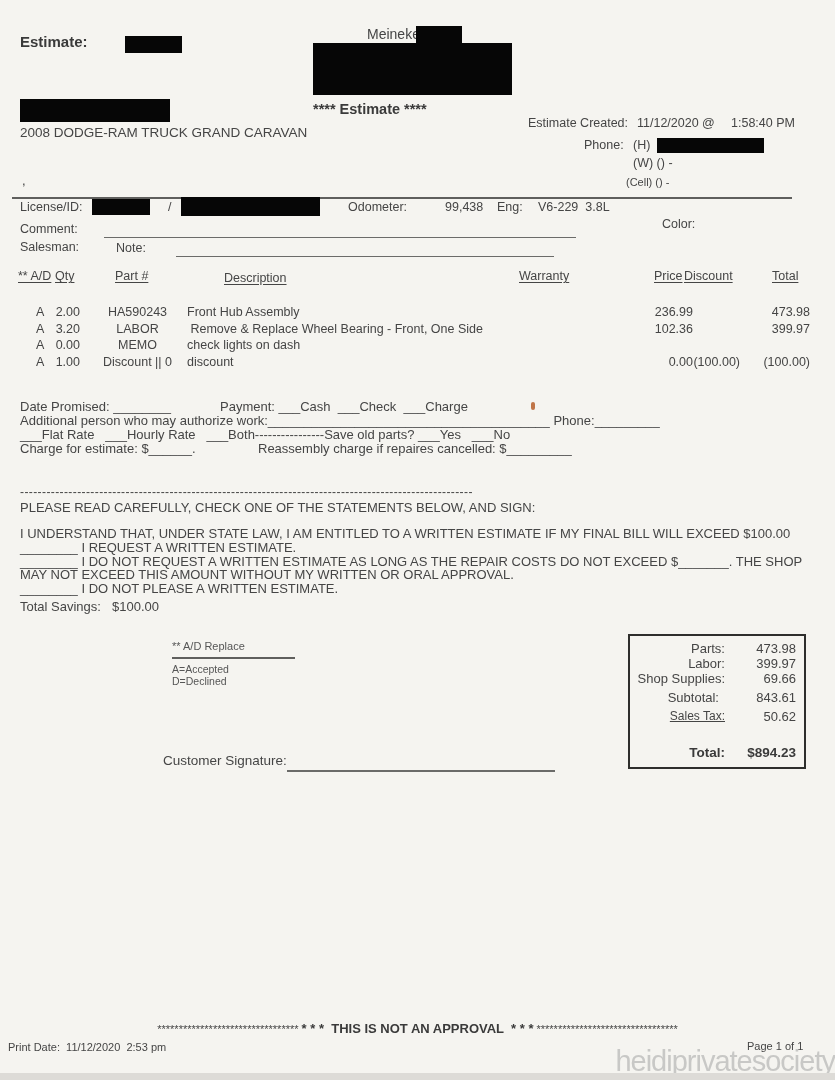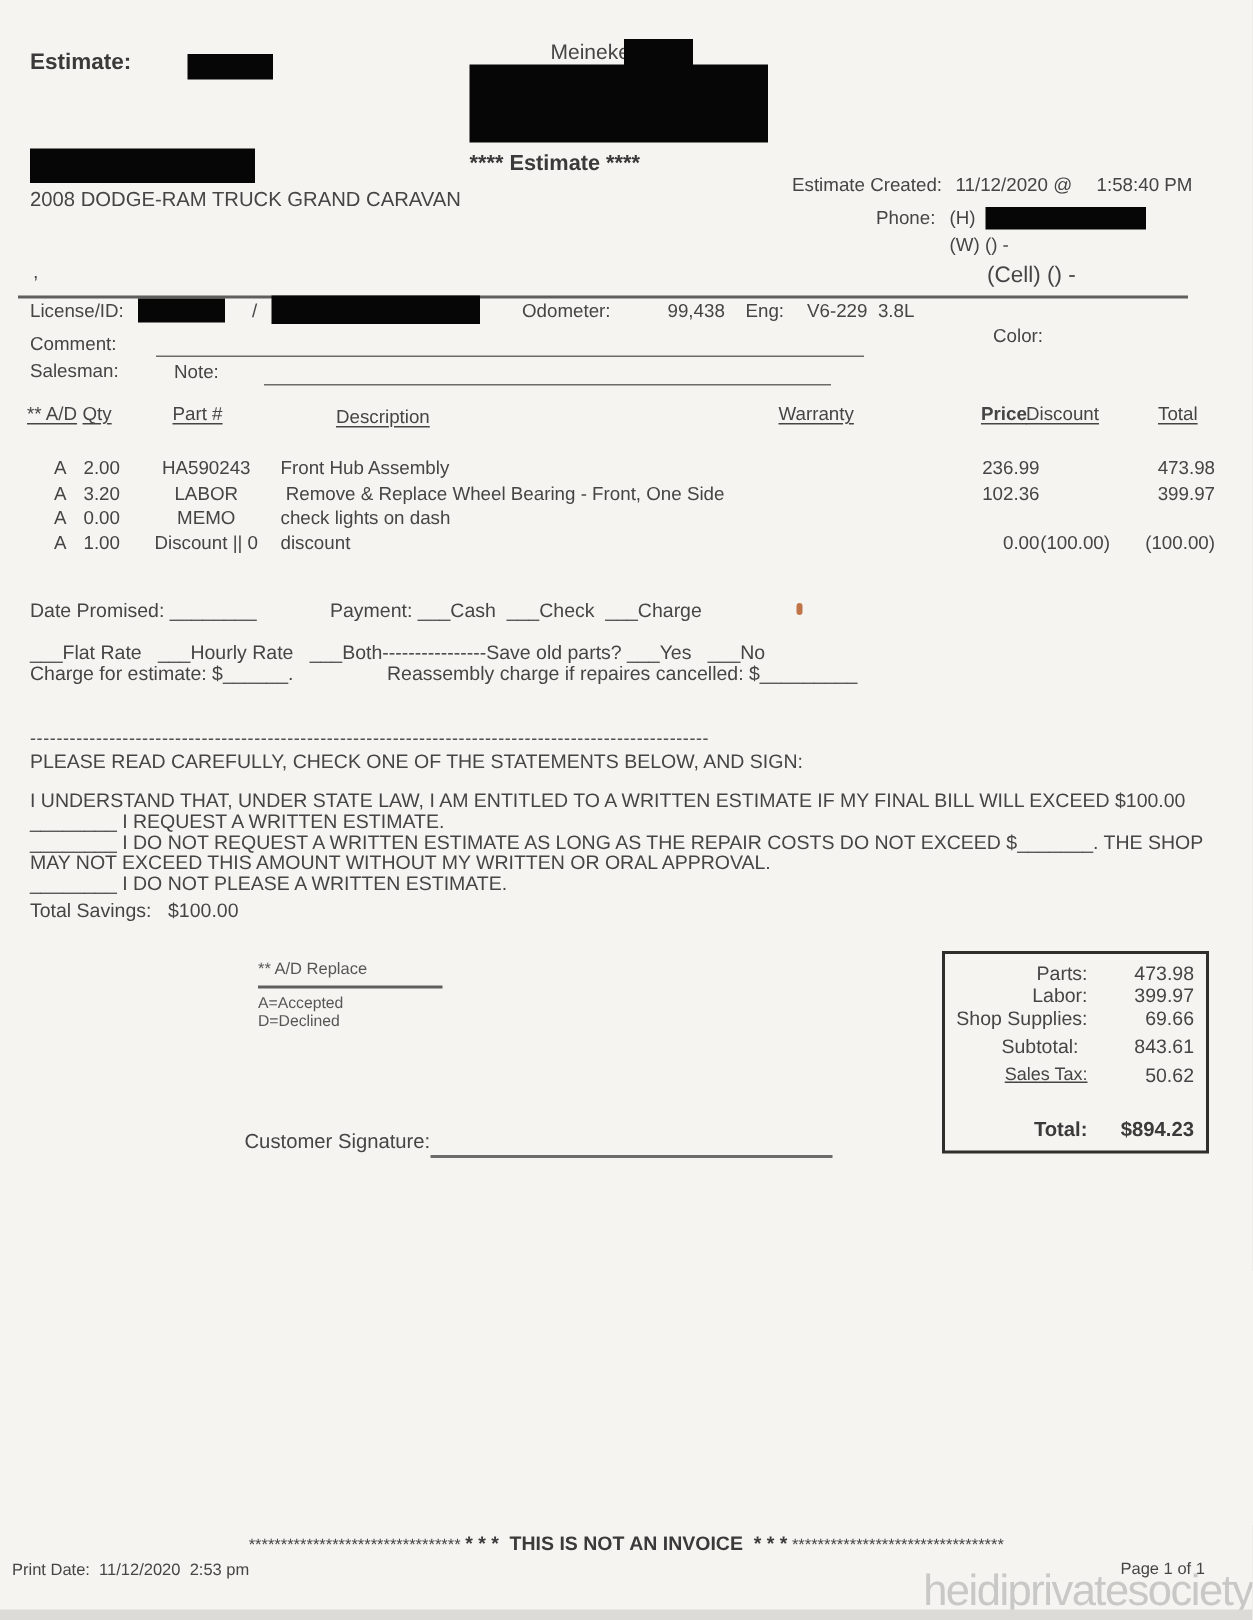--- a/index.html
+++ b/index.html
@@ -40,21 +40,21 @@
   <div class="t" style="left:637px; top:117px; font-size:12.5px;">11/12/2020 @</div>
   <div class="t" style="left:731px; top:117px; font-size:12.5px;">1:58:40 PM</div>
 
   <div class="redact" style="left:20px; top:99px; width:150px; height:23px;"></div>
   <div class="t" style="left:20px; top:126px; font-size:13.5px;">2008 DODGE-RAM TRUCK GRAND CARAVAN</div>
 
   <div class="t" style="left:584px; top:139px; font-size:12.5px;">Phone:</div>
   <div class="t" style="left:633px; top:139px; font-size:12.5px;">(H)</div>
   <div class="redact" style="left:657px; top:138px; width:107px; height:15px;"></div>
   <div class="t" style="left:633px; top:157px; font-size:12.5px;">(W) () -</div>
-  <div class="t" style="left:626px; top:176px; font-size:15px;margin-left:32px;">(Cell) () -</div>
+  <div class="t" style="left:626px; top:176px; font-size:11px;">(Cell) () -</div>
 
   <div class="t" style="left:22px; top:174px; font-size:13px;">,</div>
   <div class="rule" style="left:12px; top:197px; width:780px; height:2px;"></div>
 
   <div class="t" style="left:20px; top:201px; font-size:12.5px;">License/ID:</div>
   <div class="redact" style="left:92px; top:199px; width:58px; height:16px;"></div>
   <div class="t" style="left:168px; top:201px; font-size:12.5px;">/</div>
   <div class="redact" style="left:181px; top:197px; width:139px; height:19px;"></div>
   <div class="t" style="left:348px; top:201px; font-size:12.5px;">Odometer:</div>
   <div class="t" style="left:445px; top:201px; font-size:12.5px;">99,438</div>
@@ -66,21 +66,21 @@
   <div class="uline" style="left:104px; top:237px; width:472px;"></div>
   <div class="t" style="left:20px; top:241px; font-size:12.5px;">Salesman:</div>
   <div class="t" style="left:116px; top:242px; font-size:12.5px;">Note:</div>
   <div class="uline" style="left:176px; top:256px; width:378px;"></div>
 
   <div class="t u" style="left:18px; top:270px; font-size:12.5px;">** A/D</div>
   <div class="t u" style="left:55px; top:270px; font-size:12.5px;">Qty</div>
   <div class="t u" style="left:115px; top:270px; font-size:12.5px;">Part #</div>
   <div class="t u" style="left:224px; top:272px; font-size:12.5px;">Description</div>
   <div class="t u" style="left:519px; top:270px; font-size:12.5px;">Warranty</div>
-  <div class="t u" style="left:654px; top:270px; font-size:12.5px;font-weight:bold;">Price</div>
+  <div class="t u" style="left:654px; top:270px; font-size:12.5px;">Price</div>
   <div class="t u" style="left:684px; top:270px; font-size:12.5px;">Discount</div>
   <div class="t u" style="left:772px; top:270px; font-size:12.5px;">Total</div>
 
   <div>
     <div class="t" style="left:36px; top:306px; font-size:12.5px;">A</div>
     <div class="t right" style="left:42px; top:306px; width:38px; font-size:12.5px;">2.00</div>
     <div class="t center" style="left:95px; top:306px; width:85px; font-size:12.5px;">HA590243</div>
     <div class="t" style="left:187px; top:306px; font-size:12.5px;">Front Hub Assembly</div>
     <div class="t right" style="left:593px; top:306px; width:100px; font-size:12.5px;">236.99</div>
     <div class="t right" style="left:645px; top:306px; width:95px; font-size:12.5px;"></div>
@@ -110,20 +110,21 @@
     <div class="t center" style="left:95px; top:356px; width:85px; font-size:12.5px;">Discount || 0</div>
     <div class="t" style="left:187px; top:356px; font-size:12.5px;">discount</div>
     <div class="t right" style="left:593px; top:356px; width:100px; font-size:12.5px;">0.00</div>
     <div class="t right" style="left:645px; top:356px; width:95px; font-size:12.5px;">(100.00)</div>
     <div class="t right" style="left:712px; top:356px; width:98px; font-size:12.5px;">(100.00)</div>
   </div>
 
   <div class="t" style="left:20px; top:400px; font-size:13px;">Date Promised: ________</div>
   <div class="t" style="left:220px; top:400px; font-size:13px;">Payment: ___Cash  ___Check  ___Charge</div>
   <div class="mark" style="left:531px; top:402px; width:4px; height:8px;"></div>
+  <div class="t" style="left:20px; top:414px; font-size:13px;">Additional person who may authorize work:_______________________________________ Phone:_________</div>
   <div class="t" style="left:20px; top:428px; font-size:13px;">___Flat Rate   ___Hourly Rate   ___Both----------------Save old parts? ___Yes   ___No</div>
   <div class="t" style="left:20px; top:442px; font-size:13px;">Charge for estimate: $______.</div>
   <div class="t" style="left:258px; top:442px; font-size:13px;">Reassembly charge if repaires cancelled: $_________</div>
 
   <div class="t clip" style="left:20px; top:486px; width:452px; font-size:12px; letter-spacing:0.4px;">----------------------------------------------------------------------------------------------------------------</div>
   <div class="t" style="left:20px; top:501px; font-size:13px;">PLEASE READ CAREFULLY, CHECK ONE OF THE STATEMENTS BELOW, AND SIGN:</div>
   <div class="t" style="left:20px; top:527px; font-size:13px;">I UNDERSTAND THAT, UNDER STATE LAW, I AM ENTITLED TO A WRITTEN ESTIMATE IF MY FINAL BILL WILL EXCEED $100.00</div>
   <div class="t" style="left:20px; top:541px; font-size:13px;">________ I REQUEST A WRITTEN ESTIMATE.</div>
   <div class="t" style="left:20px; top:555px; font-size:13px;">________ I DO NOT REQUEST A WRITTEN ESTIMATE AS LONG AS THE REPAIR COSTS DO NOT EXCEED $_______. THE SHOP</div>
   <div class="t" style="left:20px; top:568px; font-size:13px;">MAY NOT EXCEED THIS AMOUNT WITHOUT MY WRITTEN OR ORAL APPROVAL.</div>
@@ -147,20 +148,20 @@
     <div class="t right" style="left:100px; top:55px; width:66px; font-size:13px;">843.61</div>
     <div class="t right" style="left:7px; top:74px; width:88px; font-size:12px;text-decoration:underline;">Sales Tax:</div>
     <div class="t right" style="left:100px; top:74px; width:66px; font-size:13px;">50.62</div>
     <div class="t right b" style="left:7px; top:110px; width:88px; font-size:13.5px;">Total:</div>
     <div class="t right b" style="left:98px; top:110px; width:68px; font-size:13.5px;">$894.23</div>
   </div>
 
   <div class="t" style="left:163px; top:754px; font-size:13.5px;">Customer Signature:</div>
   <div class="uline" style="left:287px; top:770px; width:268px; height:1.6px;"></div>
 
-  <div class="t center" style="left:0; top:1022px; width:835px; font-size:11px;"><span>********************************* </span><span class="b" style="font-size:13px;">* * *  THIS IS NOT AN INVOICE  * * *</span><span> *********************************</span></div>
+  <div class="t center" style="left:0; top:1022px; width:835px; font-size:11px;"><span>********************************* </span><span class="b" style="font-size:13px;">* * *  THIS IS NOT AN APPROVAL  * * *</span><span> *********************************</span></div>
 
   <div class="t" style="left:8px; top:1041px; font-size:11px;">Print Date:  11/12/2020  2:53 pm</div>
   <div class="t" style="left:747px; top:1040px; font-size:11px;">Page 1 of 1</div>
   <div class="t wm" style="right:0; top:1046px; font-size:29px;">heidiprivatesociety</div>
   <div class="strip" style="left:0; top:1073px; width:835px; height:7px;"></div>
 
 </div>
 
 </body></html>

